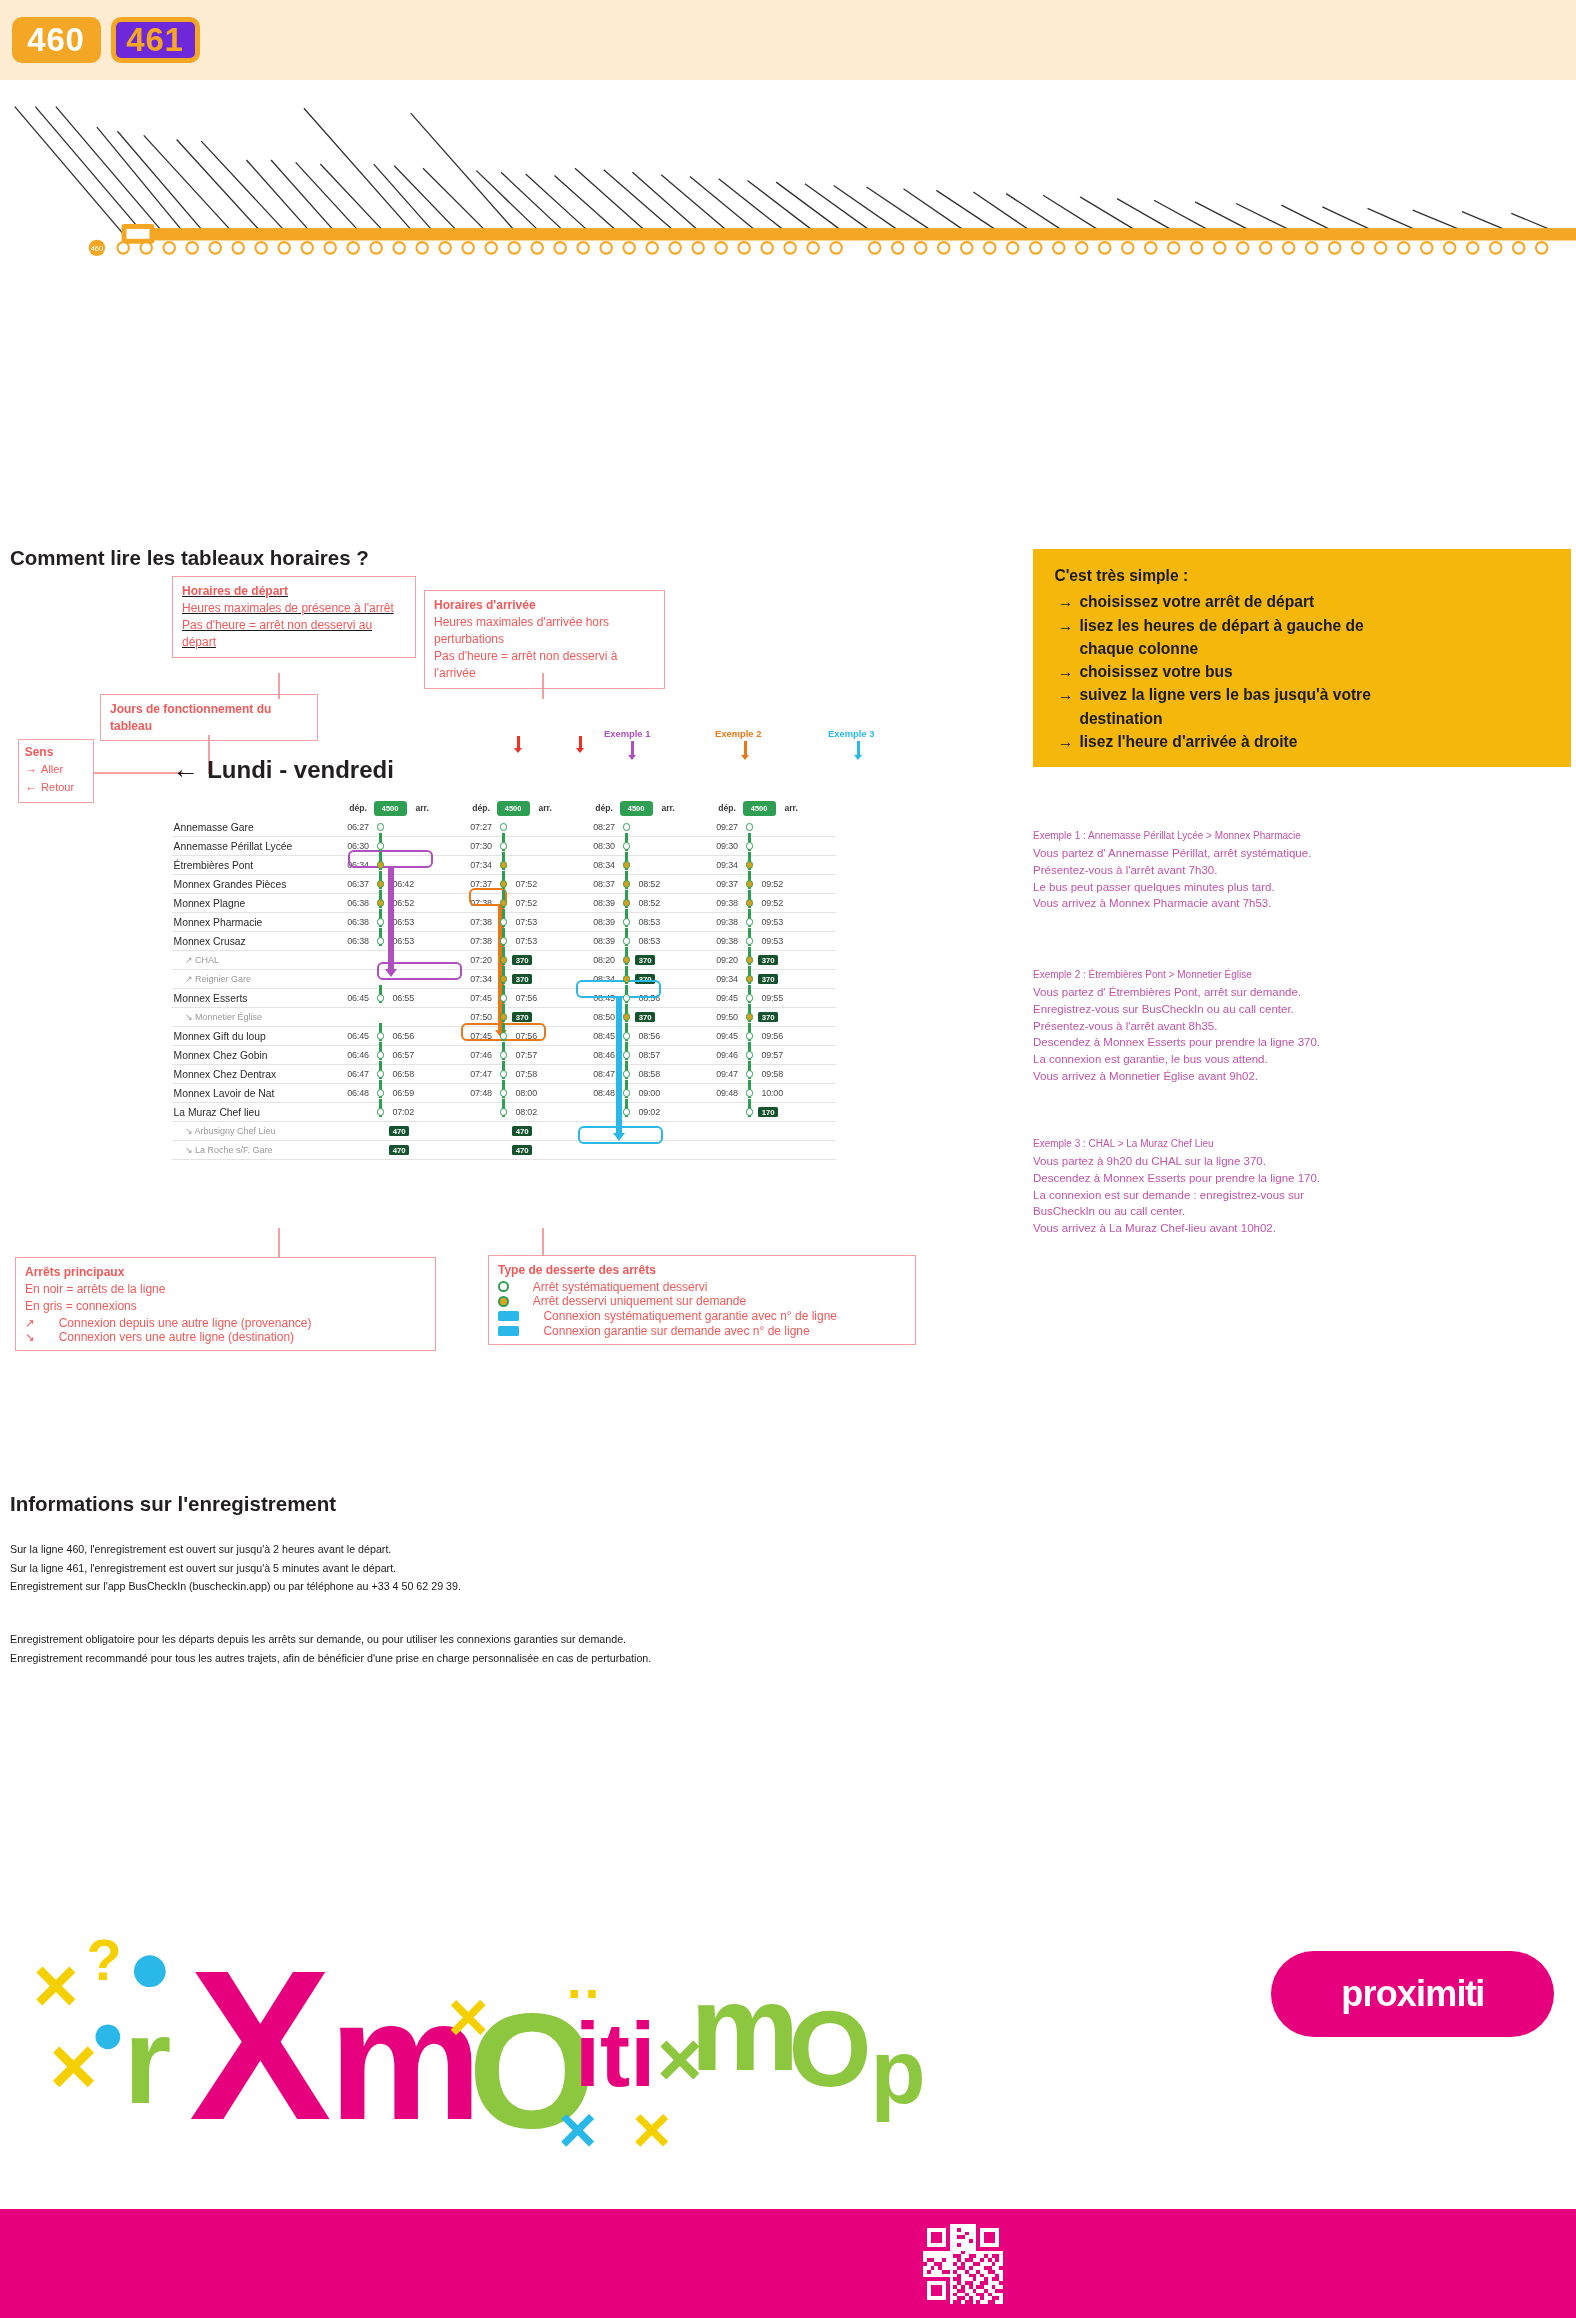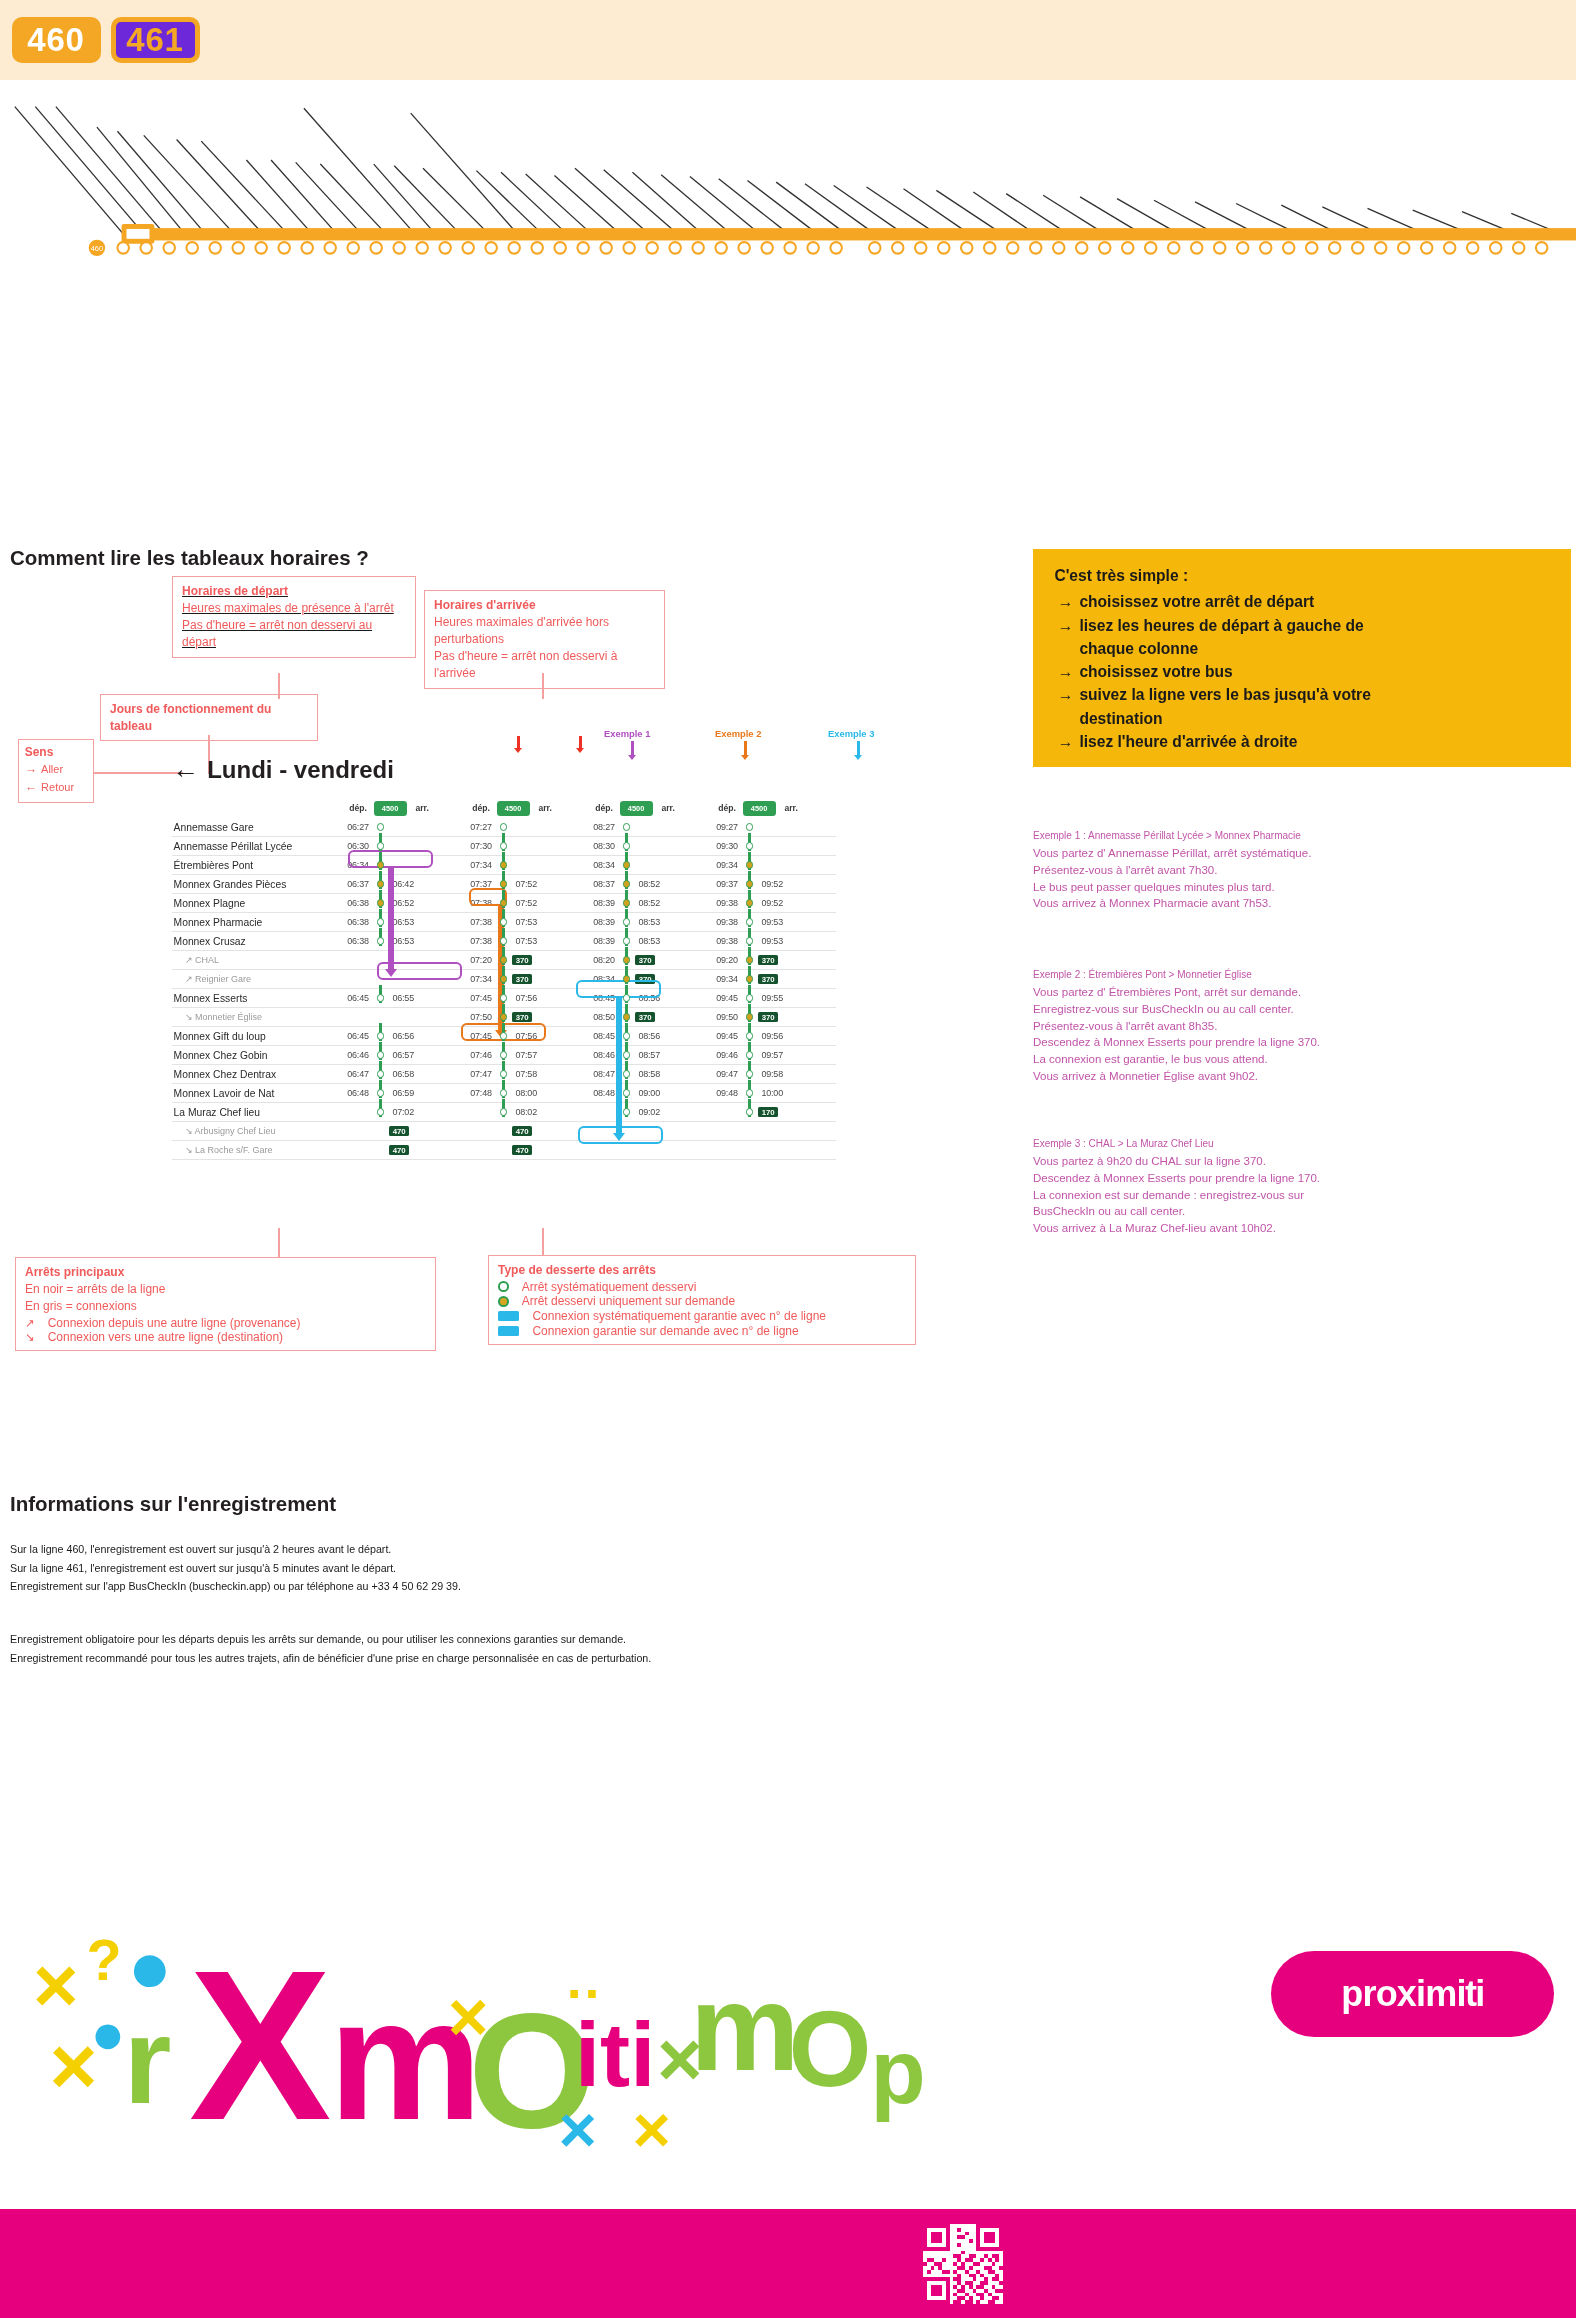--- a/index.html
+++ b/index.html
@@ -105,21 +105,21 @@
   #cb-sens .srow {
     display: flex; align-items: center; gap: 4.1px;
     font-size: 11px; color: #f05a5a; line-height: 1.45;
   }
   #cb-sens .srow .arw { font-weight: bold; font-size: 12.3px; }
 
   
   .pink-line { position: absolute; background: #f4a0a0; }
 
   
-  .dsr { display: flex; align-items: center; gap: 13px; margin-top: 0.8px; }
+  .dsr { display: flex; align-items: center; gap: 24px; margin-top: 0.8px; }
   .dsr .txt { color: #f05a5a; font-size: 12px; }
   .stop-dot {
     width: 10.7px; height: 10.7px; border-radius: 50%;
     border: 2.1px solid #2e9e52; background: #ffffff;
     flex: 0 0 10.7px;
   }
   .stop-dot.demand { background: #d8a521; border-color: #2e9e52; }
   .conn-chip {
     width: 21.4px; height: 10.7px; background: #2ab8e8;
     border-radius: 1.6px; flex: 0 0 21.4px;

